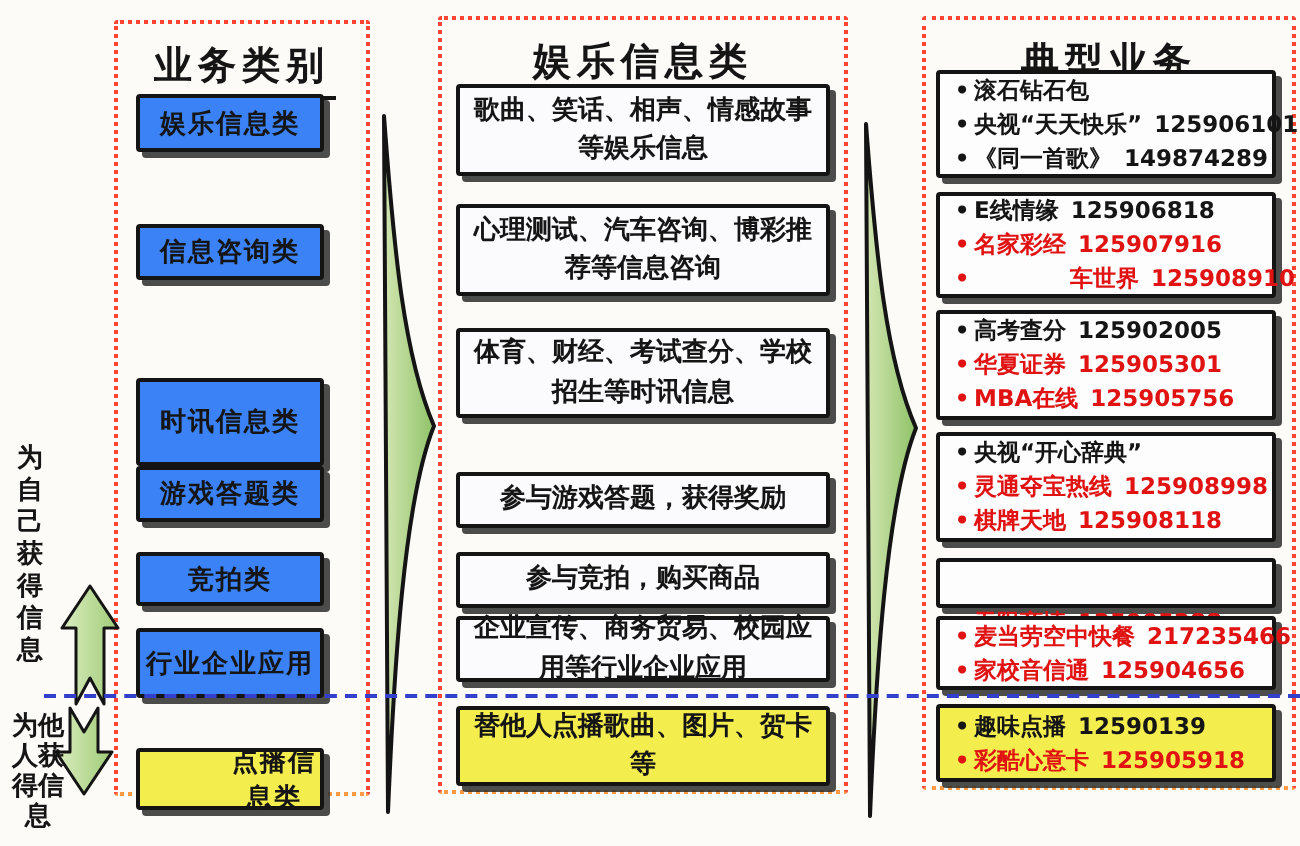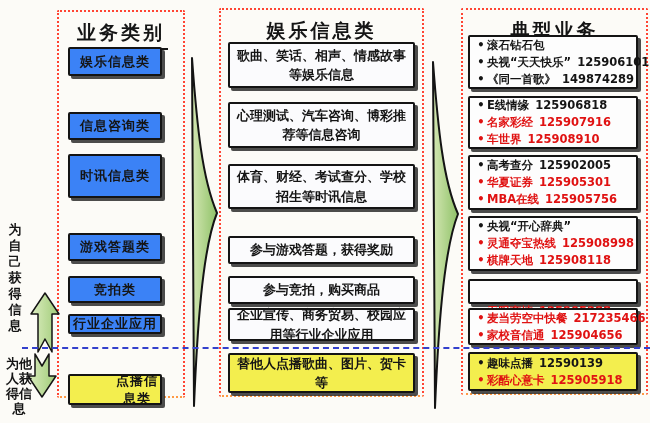--- a/index.html
+++ b/index.html
@@ -111,30 +111,30 @@
   <div class="side-label side-bottom">为他人获得信息</div>
 
   <div class="divider"></div>
 
   <div class="box cat-box" style="top:47px;height:29px;">
       <span>娱乐信息类</span>
     </div>
   <div class="box cat-box" style="top:112px;height:28px;">
       <span>信息咨询类</span>
     </div>
-  <div class="box cat-box" style="top:154px;height:44px;">
+  <div class="box cat-box" style="top:189px;height:44px;">
       <span>时讯信息类</span>
     </div>
   <div class="box cat-box" style="top:276px;height:27px;">
       <span>竞拍类</span>
     </div>
   <div class="box cat-box" style="top:233px;height:28px;">
       <span>游戏答题类</span>
     </div>
-  <div class="box cat-box" style="top:314px;height:20px;">
+  <div class="box cat-box" style="top:314px;height:35px;">
       <span>行业企业应用</span>
     </div>
   <div class="box cat-box highlight" style="top:374px;height:31px;padding-left:44px;">
       <span>点播信息类</span>
     </div>
 
   <div class="box cont-box" style="top:42px;height:46px;">
       <span>歌曲、笑话、相声、情感故事等娱乐信息</span>
     </div>
   <div class="box cont-box" style="top:102px;height:46px;">
@@ -178,21 +178,21 @@
         <span class="nm" style="color: rgb(21, 21, 21);">E线情缘</span>
         <span class="no" style="color: rgb(21, 21, 21);">125906818</span>
       </div>
       <div class="t-line">
         <span class="dot" style="color: rgb(224, 18, 18);">•</span>
         <span class="nm" style="color: rgb(224, 18, 18);">名家彩经</span>
         <span class="no" style="color: rgb(224, 18, 18);">125907916</span>
       </div>
       <div class="t-line">
         <span class="dot" style="color: rgb(224, 18, 18);">•</span>
-        <span class="nm" style="color: rgb(224, 18, 18);">车世界</span>
+        <span class="nm" style="color: rgb(224, 18, 18); margin-left: 48px;">车世界</span>
         <span class="no" style="color: rgb(224, 18, 18);">125908910</span>
       </div>
     </div>
   <div class="box typ-box" style="top:155px;height:55px;">
       <div class="t-line">
         <span class="dot" style="color: rgb(21, 21, 21);">•</span>
         <span class="nm" style="color: rgb(21, 21, 21);">高考查分</span>
         <span class="no" style="color: rgb(21, 21, 21);">125902005</span>
       </div>
       <div class="t-line">

